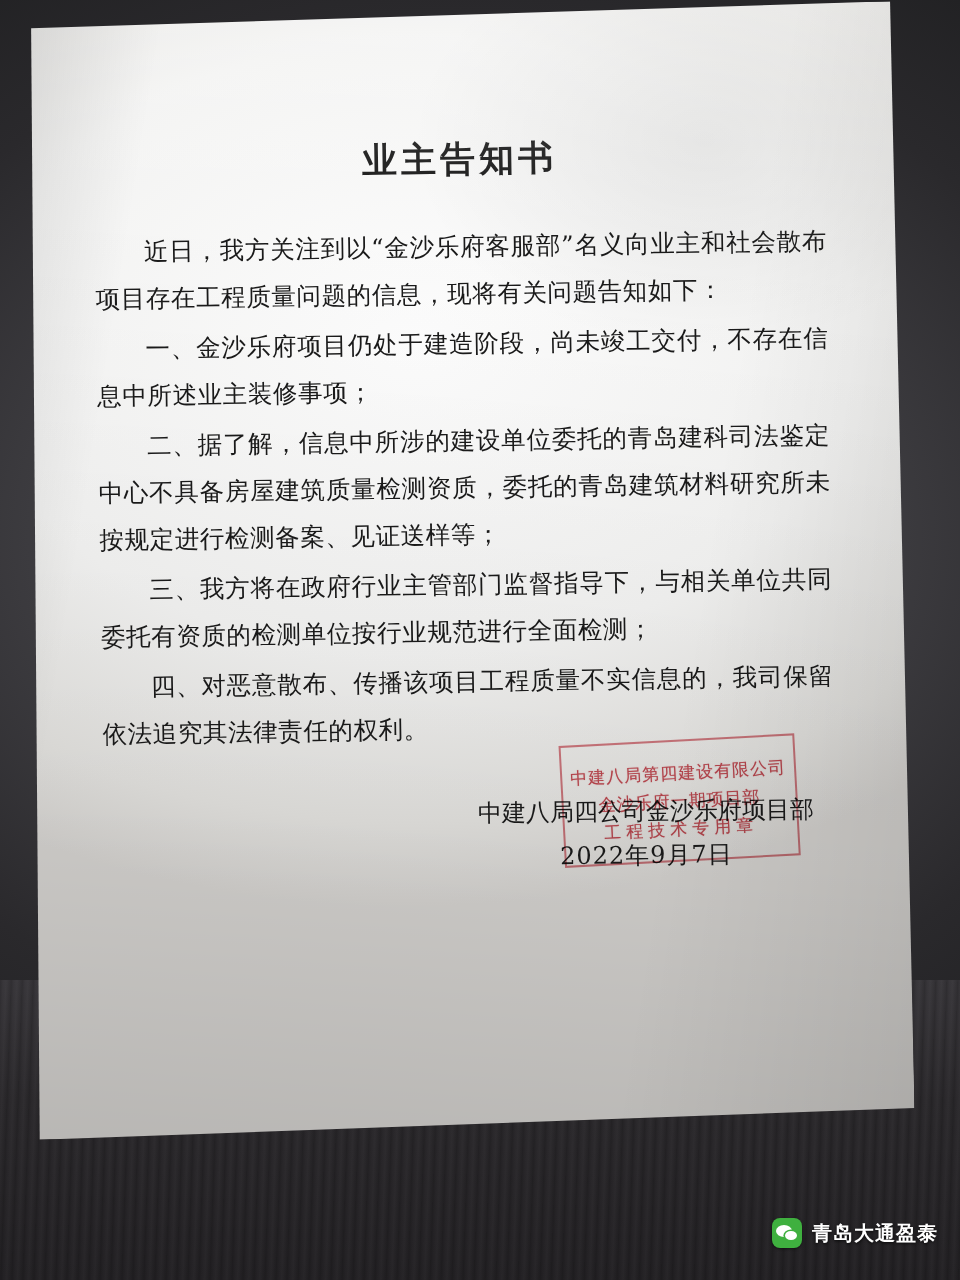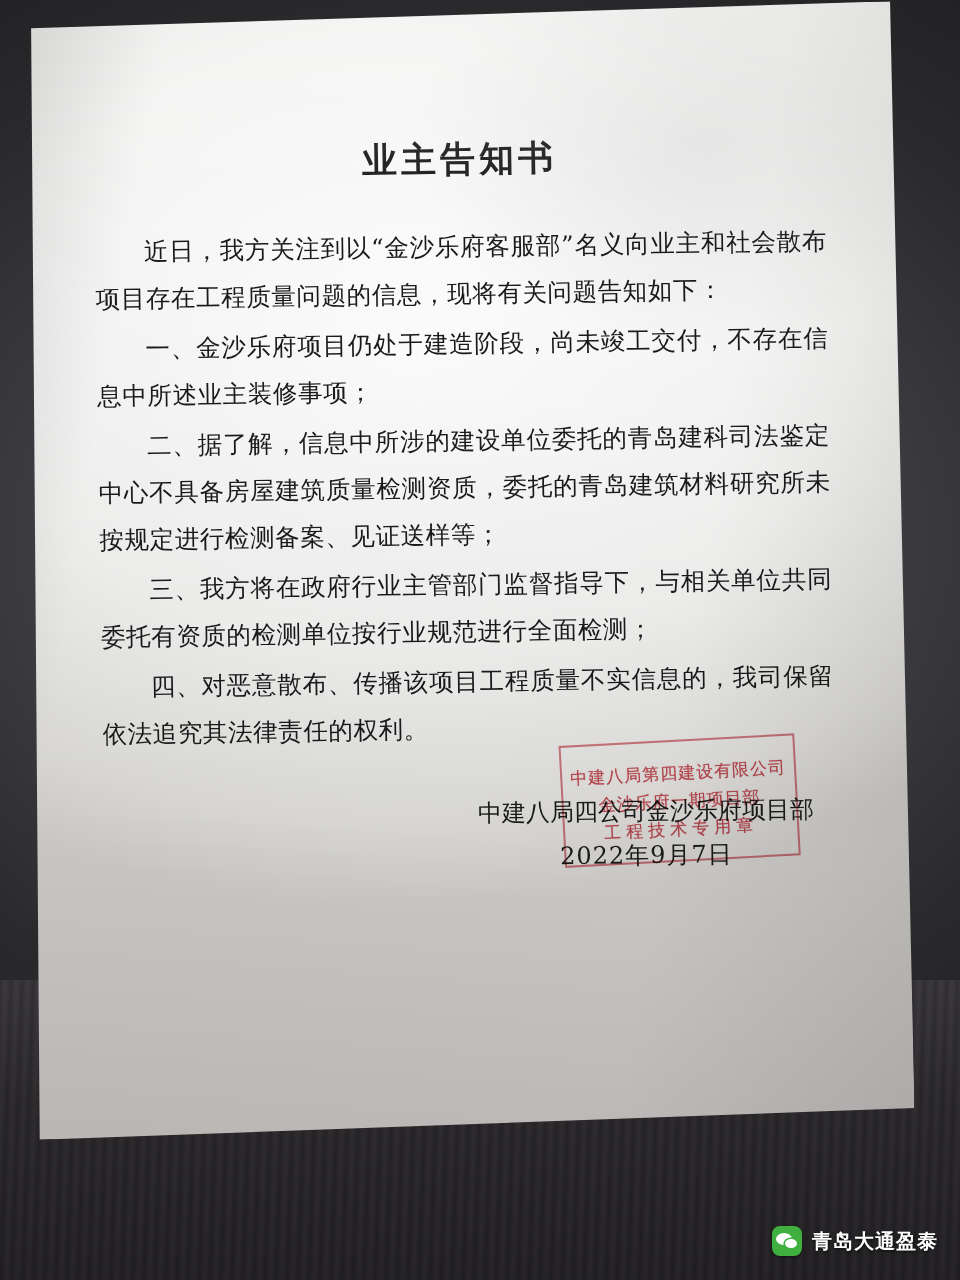--- a/index.html
+++ b/index.html
@@ -126,21 +126,21 @@
     line-height: 28px;
     white-space: nowrap;
     text-shadow: 0 0 1px rgba(198,40,52,0.5);
   }
   .stamp-line.wide { letter-spacing: 5px; }
 
   
   #watermark {
     position: absolute;
     right: 22px;
-    bottom: 24px;
+    bottom: 32px;
     display: flex;
     align-items: center;
     gap: 10px;
     color: #ffffff;
     font-family: "DejaVu Sans", "Liberation Sans", sans-serif;
     font-size: 20px;
     font-weight: bold;
     letter-spacing: 1px;
     text-shadow: 0 1px 3px rgba(0,0,0,0.8);
   }

